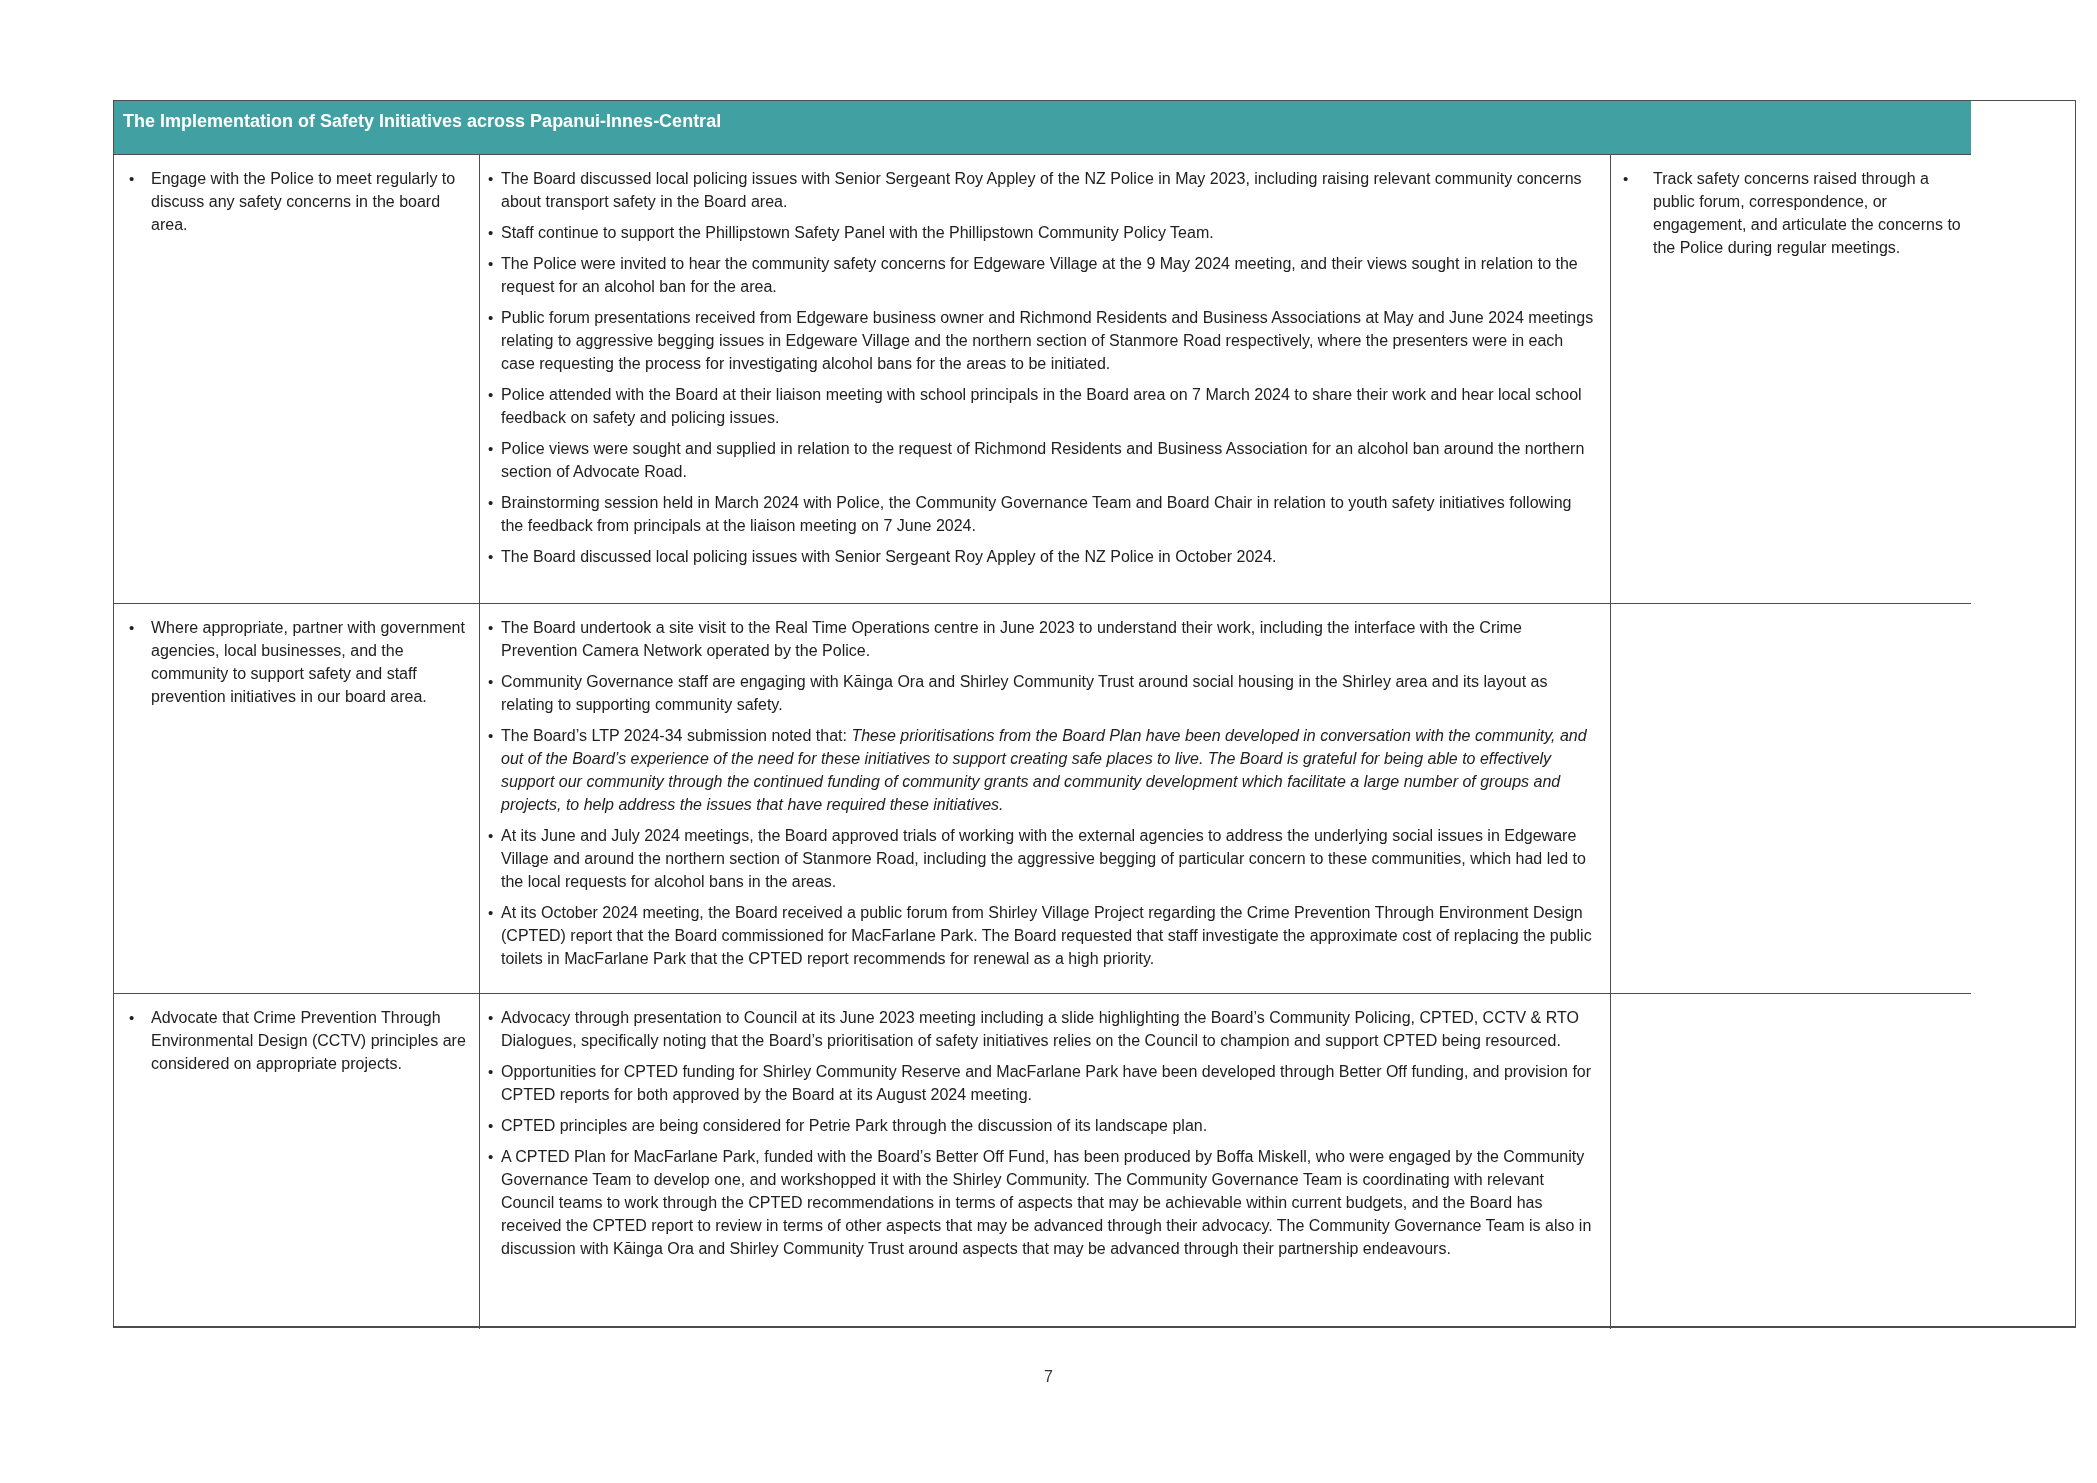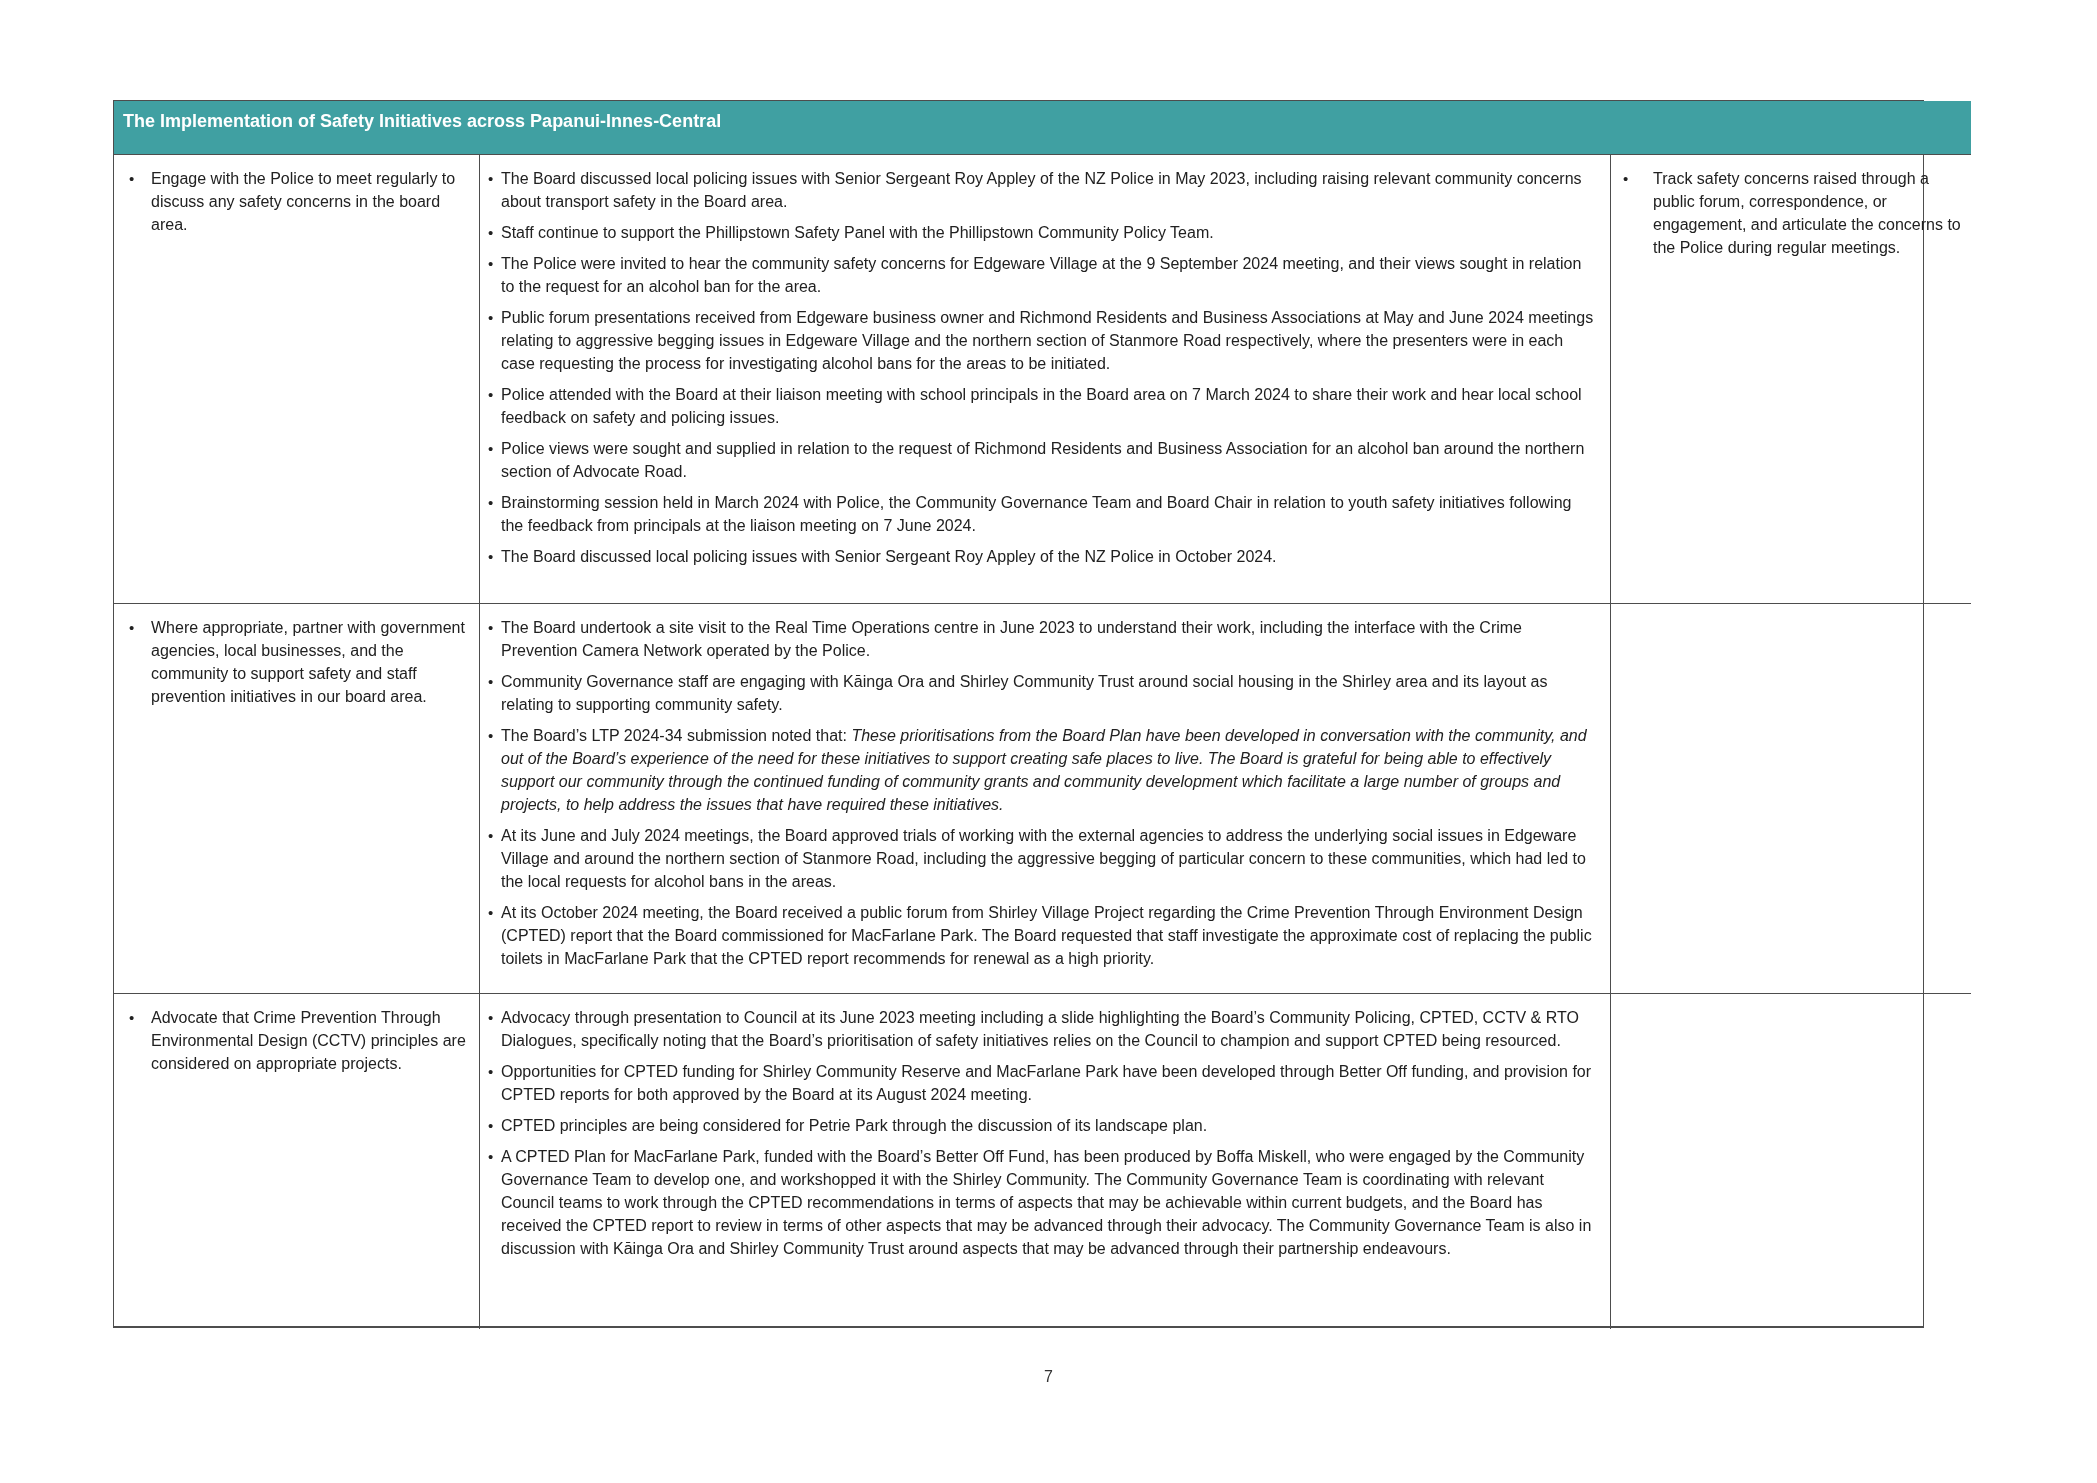--- a/index.html
+++ b/index.html
@@ -17,21 +17,21 @@
   }
   .page {
     position: relative;
     width: 2097px; height: 1483px;
     background: var(--page_bg);
     overflow: hidden;
   }
   .safety-table {
     position: absolute;
     left: 113px; top: 100px;
-    width: 1811px; height: 1228px;
+    width: 1963px; height: 1228px;
     display: grid;
     grid-template-columns: 366px 1131px 360px;
     grid-template-rows: 54px 449px 390px 335px;
     border: 1px solid var(--border);
     border-bottom-width: 2px;
   }
   .table-title-cell {
     grid-column: 1 / 4;
     background: var(--header_bg);
     border-bottom: 1px solid var(--border);
@@ -93,21 +93,21 @@
         <div class="bullet-item">
           <span class="bullet-glyph">•</span>
           <span class="bullet-text">The Board discussed local policing issues with Senior Sergeant Roy Appley of the NZ Police in May 2023, including raising relevant community concerns about transport safety in the Board area.</span>
         </div>
         <div class="bullet-item">
           <span class="bullet-glyph">•</span>
           <span class="bullet-text">Staff continue to support the Phillipstown Safety Panel with the Phillipstown Community Policy Team.</span>
         </div>
         <div class="bullet-item">
           <span class="bullet-glyph">•</span>
-          <span class="bullet-text">The Police were invited to hear the community safety concerns for Edgeware Village at the 9 September 2024 meeting, and their views sought in relation to the request for an alcohol ban for the area.</span>
+          <span class="bullet-text">The Police were invited to hear the community safety concerns for Edgeware Village at the 9 May 2024 meeting, and their views sought in relation to the request for an alcohol ban for the area.</span>
         </div>
         <div class="bullet-item">
           <span class="bullet-glyph">•</span>
           <span class="bullet-text">Public forum presentations received from Edgeware business owner and Richmond Residents and Business Associations at May and June 2024 meetings relating to aggressive begging issues in Edgeware Village and the northern section of Stanmore Road respectively, where the presenters were in each case requesting the process for investigating alcohol bans for the areas to be initiated.</span>
         </div>
         <div class="bullet-item">
           <span class="bullet-glyph">•</span>
           <span class="bullet-text">Police attended with the Board at their liaison meeting with school principals in the Board area on 7 March 2024 to share their work and hear local school feedback on safety and policing issues.</span>
         </div>
         <div class="bullet-item">

